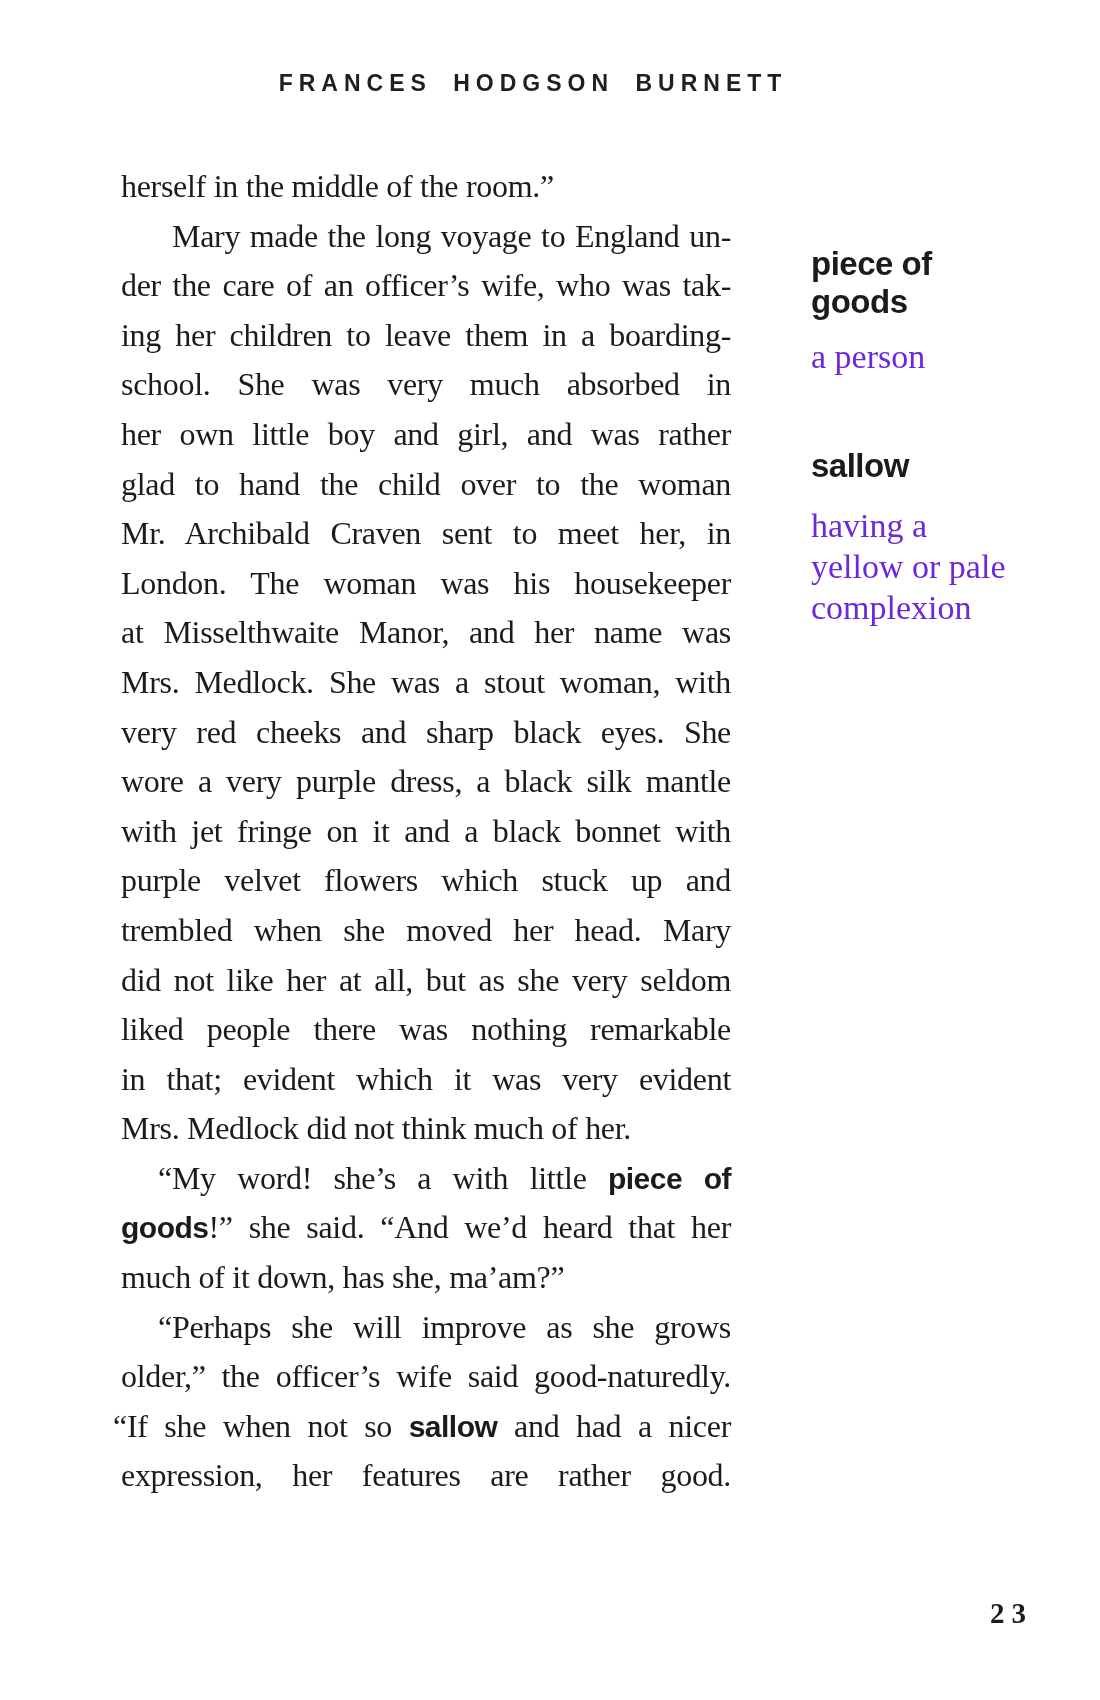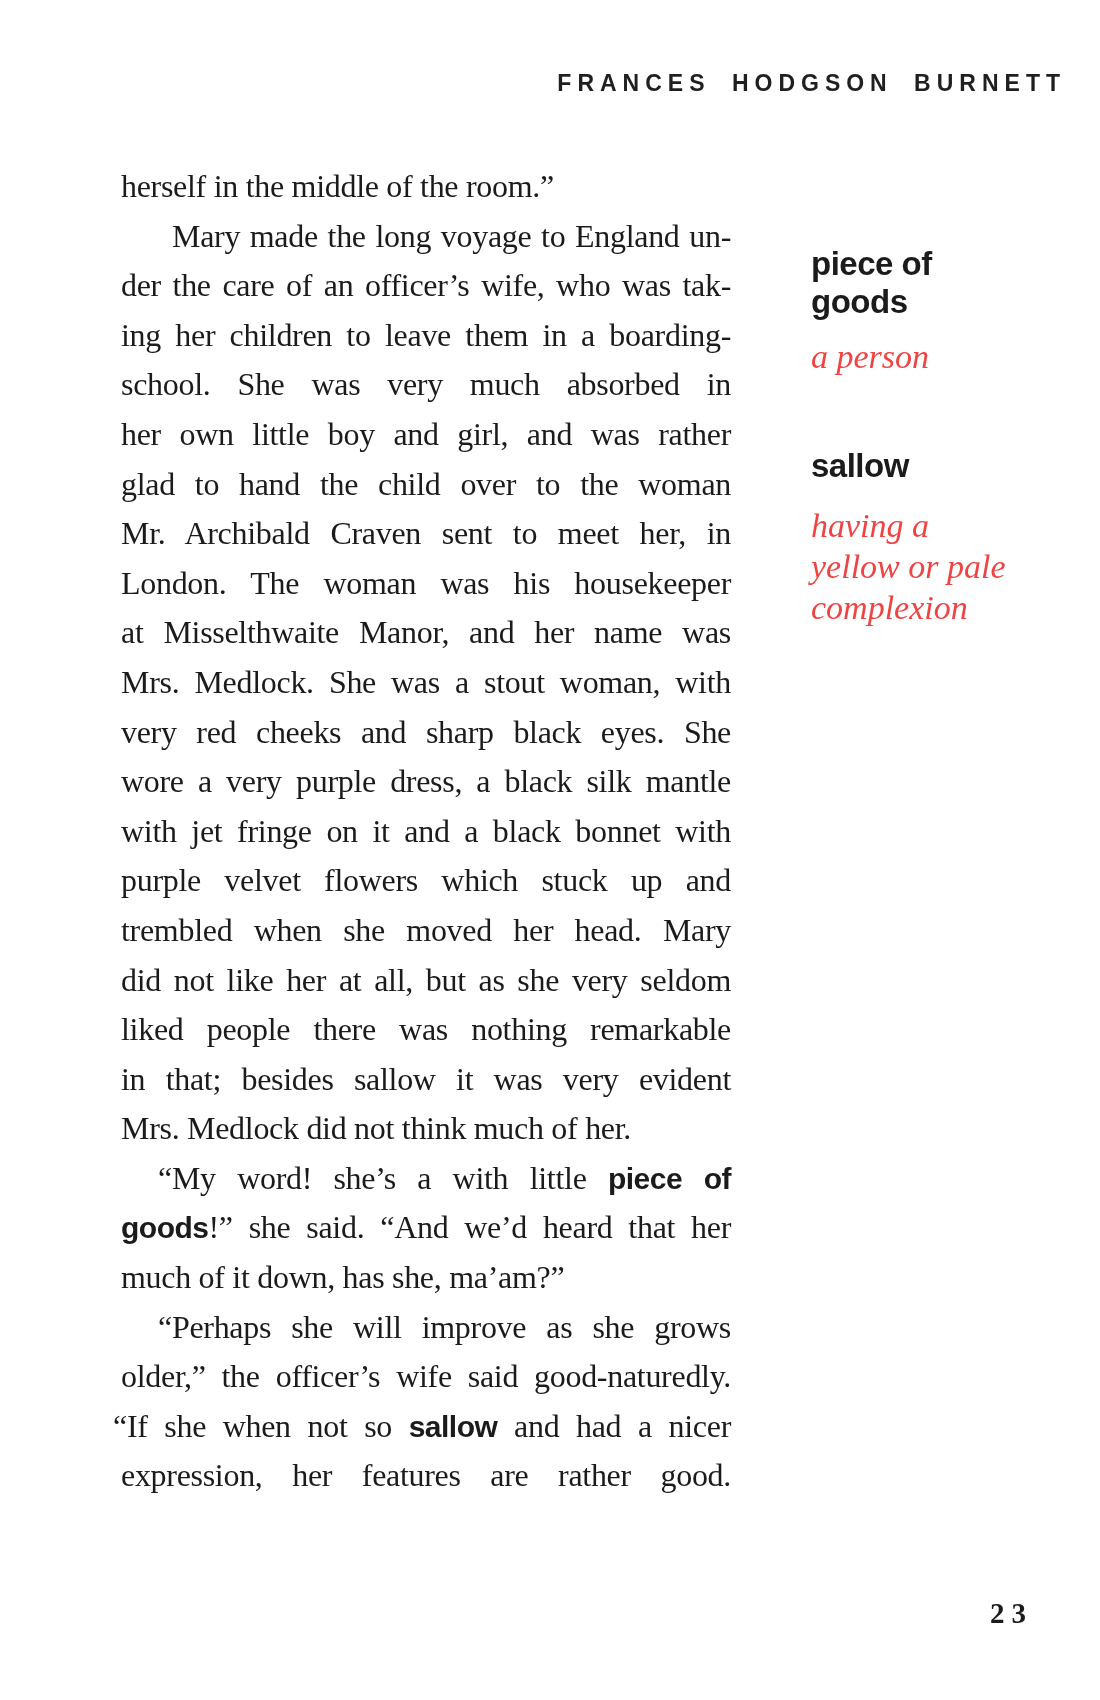--- a/index.html
+++ b/index.html
@@ -11,21 +11,21 @@
     color: #1b1b1b;
     overflow: hidden;
   }
   .page {
     position: absolute; inset: 0;
     background: #ffffff;
   }
   .running-header {
     position: absolute;
     top: 70px; left: 0; width: 1066px;
-    text-align: right;
+    text-align: center;
     font-family: "Liberation Sans", "DejaVu Sans", sans-serif;
     font-weight: 700;
     font-size: 23px;
     letter-spacing: 6px;
     word-spacing: 9px;
     color: #1f1f1f;
     white-space: nowrap;
   }
   .body-col {
     position: absolute;
@@ -50,24 +50,23 @@
   .g-term {
     font-family: "Liberation Sans", "DejaVu Sans", sans-serif;
     font-weight: 700;
     font-size: 33px;
     line-height: 38px;
     letter-spacing: -0.5px;
     color: #1b1b1b;
     white-space: nowrap;
   }
   .g-def {
-    font-style: italic;
     font-size: 34px;
     line-height: 41px;
-    color: #ef4444;
+    color: #6d28d9;
     white-space: nowrap;
   }
   #term-1 { top: 245px; }
   #def-1  { top: 336px; }
   #term-2 { top: 447px; }
   #def-2  { top: 505px; }
   .page-number {
     position: absolute;
     left: 990px; top: 1597px;
     font-weight: 700;
@@ -95,21 +94,21 @@
       <div class="line j"><span>London. The woman was his housekeeper</span></div>
       <div class="line j"><span>at Misselthwaite Manor, and her name was</span></div>
       <div class="line j"><span>Mrs. Medlock. She was a stout woman, with</span></div>
       <div class="line j"><span>very red cheeks and sharp black eyes. She</span></div>
       <div class="line j"><span>wore a very purple dress, a black silk mantle</span></div>
       <div class="line j"><span>with jet fringe on it and a black bonnet with</span></div>
       <div class="line j"><span>purple velvet flowers which stuck up and</span></div>
       <div class="line j"><span>trembled when she moved her head. Mary</span></div>
       <div class="line j"><span>did not like her at all, but as she very seldom</span></div>
       <div class="line j"><span>liked people there was nothing remarkable</span></div>
-      <div class="line j"><span>in that; besides sallow it was very evident</span></div>
+      <div class="line j"><span>in that; evident which it was very evident</span></div>
       <div class="line"><span>Mrs. Medlock did not think much of her.</span></div>
       <div class="line j" style="text-indent: 37px;"><span>“My word! she’s a with little </span><span class="bt">piece of</span></div>
       <div class="line j"><span class="bt">goods</span><span>!” she said. “And we’d heard that her</span></div>
       <div class="line"><span>much of it down, has she, ma’am?”</span></div>
       <div class="line j" style="text-indent: 37px; font-family: Liberation Serif, serif;"><span>“Perhaps she will improve as she grows</span></div>
       <div class="line j"><span>older,” the officer’s wife said good-naturedly.</span></div>
       <div class="line j" style="text-indent: -8px;"><span>“If she when not so </span><span class="bt">sallow</span><span> and had a nicer</span></div>
       <div class="line j"><span>expression, her features are rather good.</span></div>
     </div>
 

